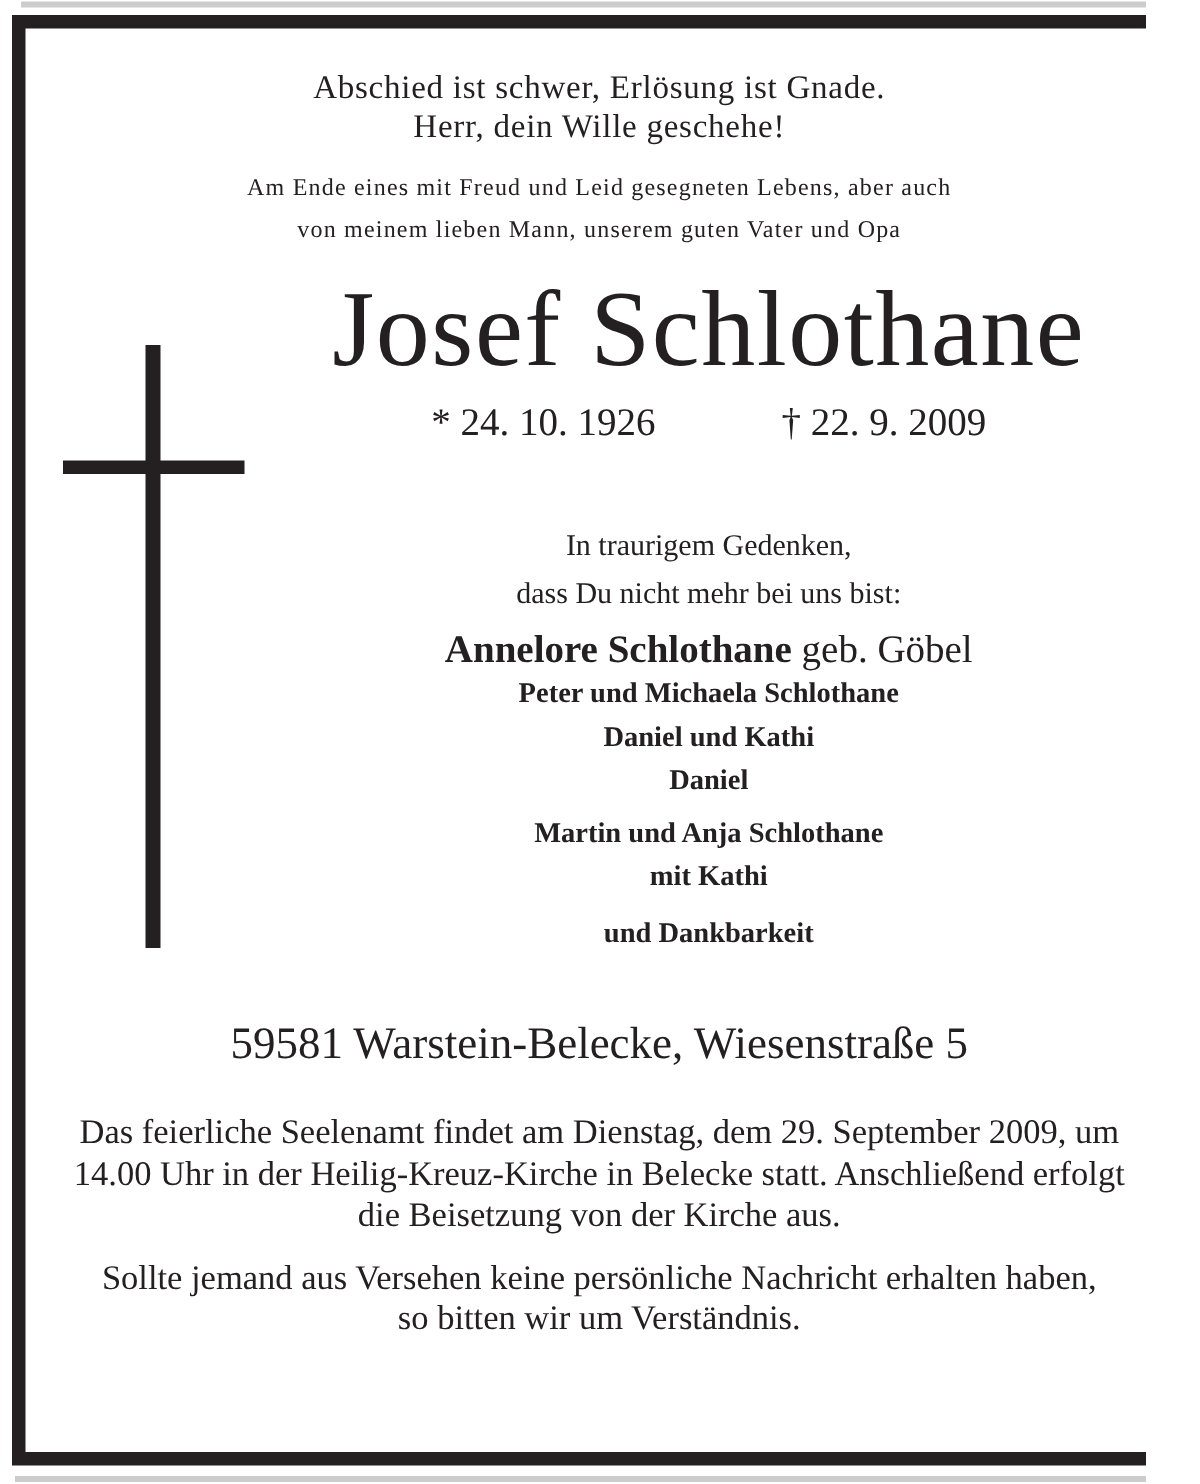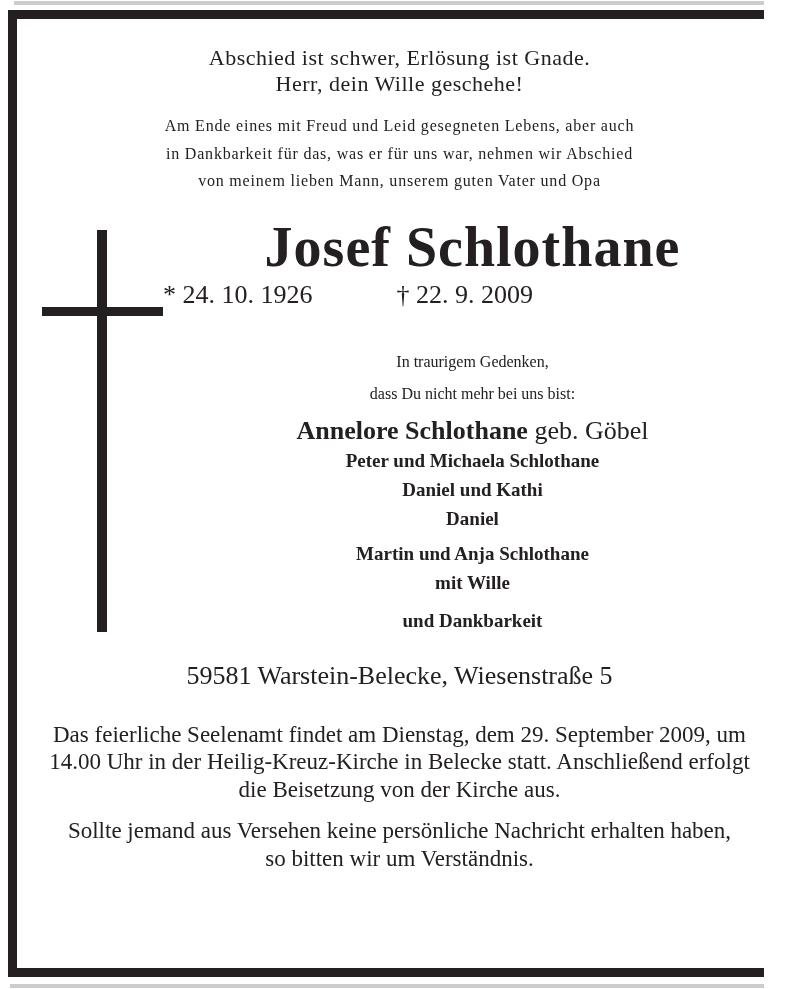--- a/index.html
+++ b/index.html
@@ -73,55 +73,55 @@
     width: 121px;
     height: 9px;
     background: #242021;
   }
 
   
   .right-col { margin-left: 146px; }
 
   .deceased-name {
     margin-top: 22px;
-    font-size: 56px;
+    font-size: 72px;
     line-height: 60px;
-    font-weight: 700;
+    font-weight: 400;
     letter-spacing: 1px;
     white-space: nowrap;
   }
   .dates {
-    margin-top: 3px;
+    margin-top: 18px;
     display: flex;
-    justify-content: flex-start;
+    justify-content: center;
     gap: 84px;
     font-size: 26px;
     line-height: 30px;
   }
   .memorial {
-    margin-top: 36px;
-    font-size: 16px;
+    margin-top: 51px;
+    font-size: 20px;
     line-height: 32px;
   }
   .widow-line {
     margin-top: 6px;
     font-size: 26px;
     line-height: 30px;
   }
   .widow-line .bold { font-weight: 700; }
   .mourners {
     font-size: 19px;
     line-height: 29px;
     font-weight: 700;
   }
   .mourners .group-2 { margin-top: 6px; }
   .mourners .group-3 { margin-top: 9px; }
   .address {
-    margin-top: 26px;
-    font-size: 26px;
+    margin-top: 44px;
+    font-size: 30px;
     line-height: 30px;
   }
   .para {
     font-size: 23px;
     line-height: 27.5px;
   }
   .para .line { white-space: nowrap; }
   .para-1 { margin-top: 30px; }
   .para-2 { margin-top: 13px; }
   .para-3 { margin-top: 14px; font-family: Liberation Serif, serif; }
@@ -136,21 +136,20 @@
 
   <div class="frame">
 
     <div class="block quote">
       <span class="line">Abschied ist schwer, Erlösung ist Gnade.</span>
       <span class="line">Herr, dein Wille geschehe!</span>
     </div>
 
     <div class="block intro">
       <span class="line">Am Ende eines mit Freud und Leid gesegneten Lebens, aber auch</span>
-      <span class="line">in Dankbarkeit für das, was er für uns war, nehmen wir Abschied</span>
       <span class="line">von meinem lieben Mann, unserem guten Vater und Opa</span>
     </div>
 
     <div class="block right-col deceased-name">Josef Schlothane</div>
 
     <div class="right-col dates">
       <span>* 24. 10. 1926</span>
       <span>† 22. 9. 2009</span>
     </div>
 
@@ -165,21 +164,21 @@
     </div>
 
     <div class="block right-col mourners">
       <div class="group-1">
         <span class="line">Peter und Michaela Schlothane</span>
         <span class="line">Daniel und Kathi</span>
         <span class="line">Daniel</span>
       </div>
       <div class="group-2">
         <span class="line">Martin und Anja Schlothane</span>
-        <span class="line">mit Wille</span>
+        <span class="line">mit Kathi</span>
       </div>
       <div class="group-3">
         <span class="line">und Dankbarkeit</span>
       </div>
     </div>
 
     <div class="block address">59581 Warstein-Belecke, Wiesenstraße 5</div>
 
     <div class="block para para-1">
       <span class="line">Das feierliche Seelenamt findet am Dienstag, dem 29. September 2009, um</span>

